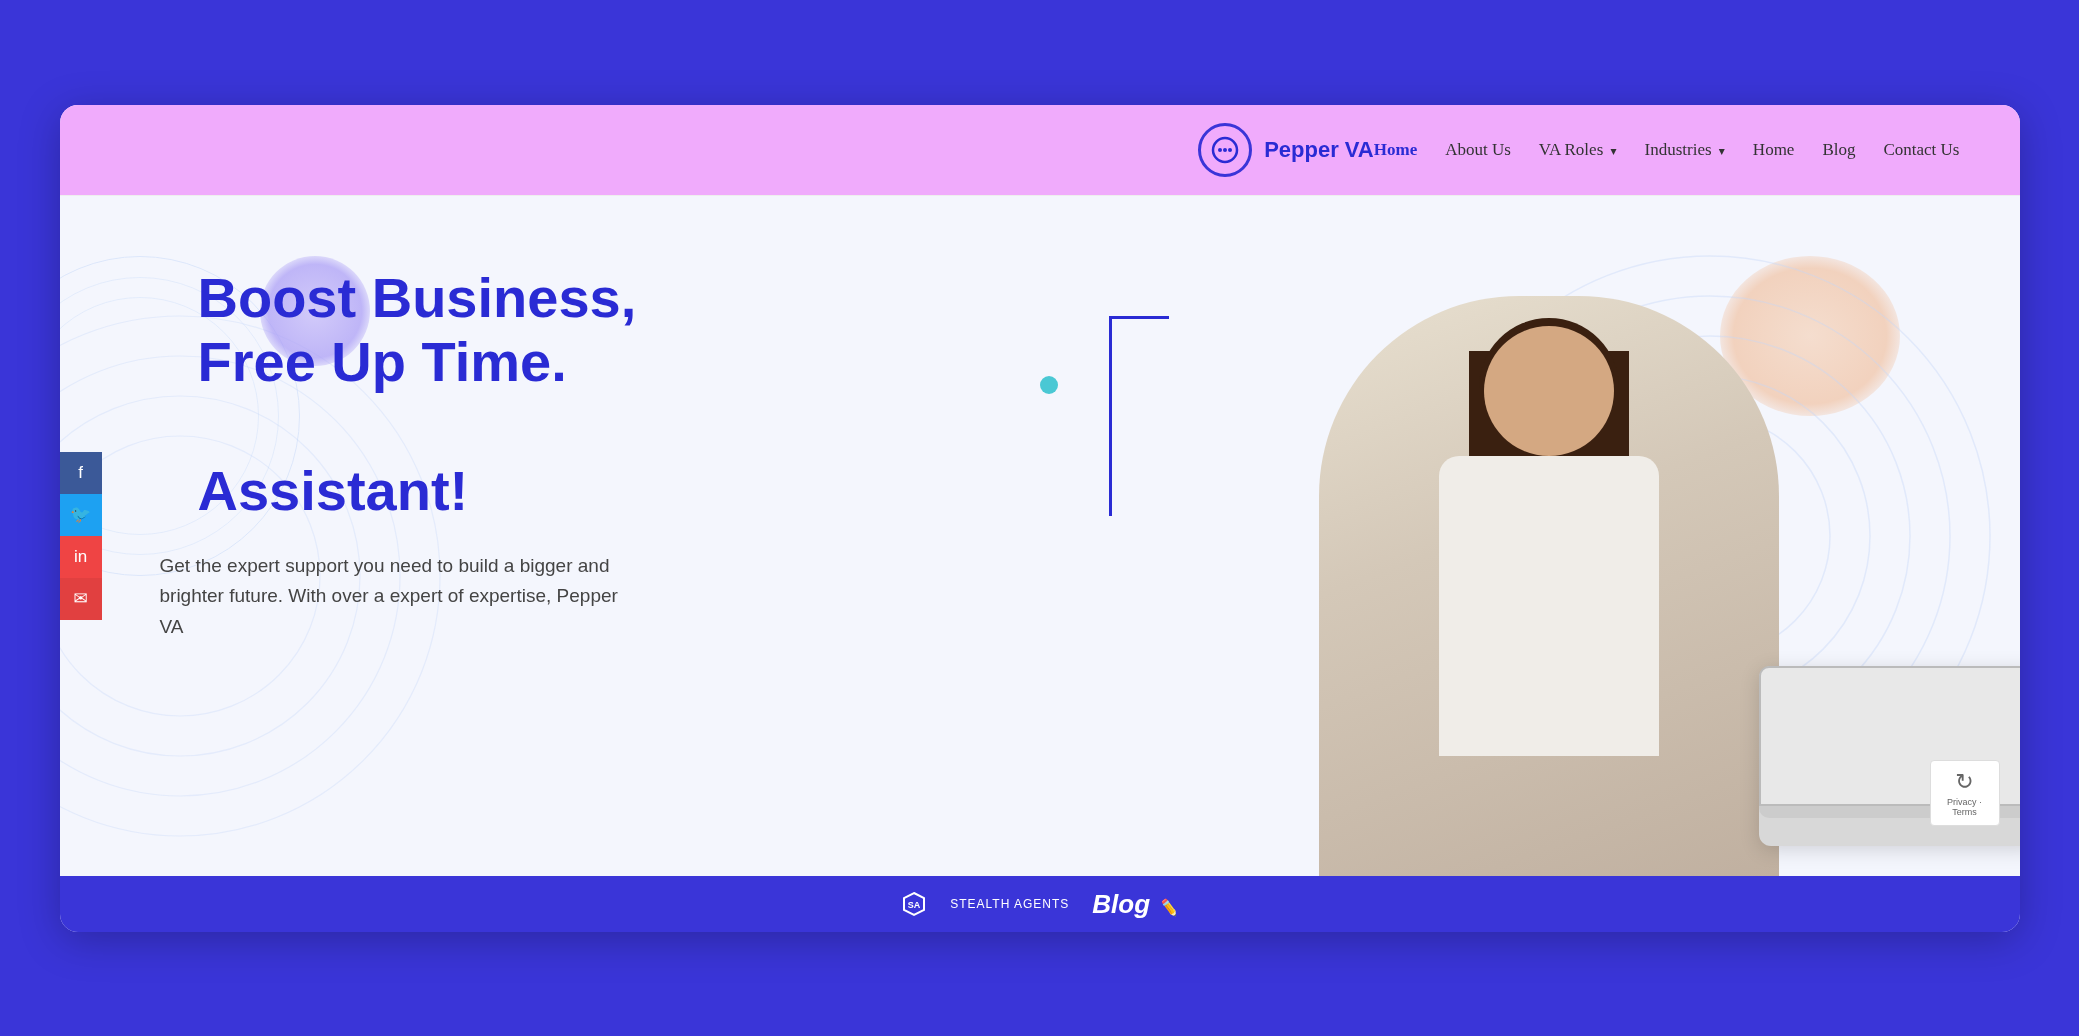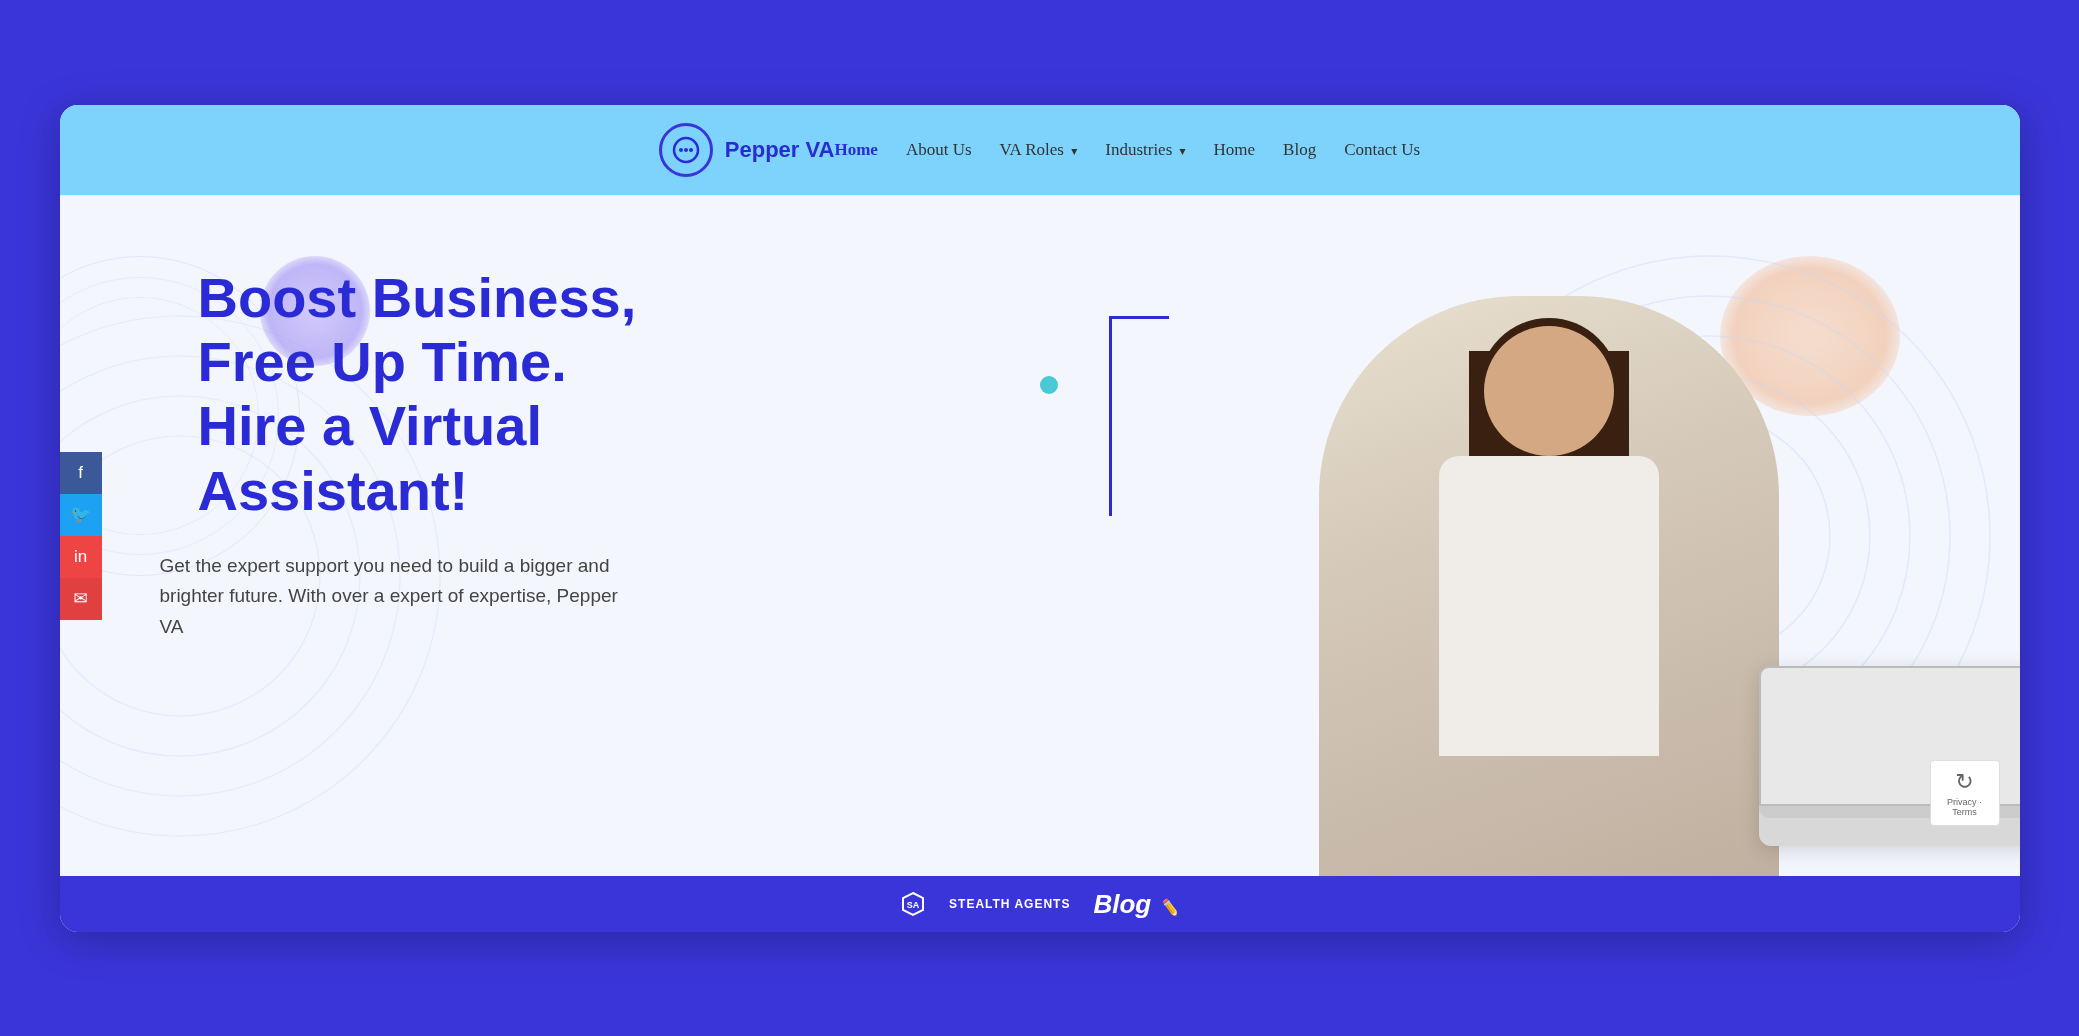--- a/index.html
+++ b/index.html
@@ -16,24 +16,24 @@
       width: 1960px;
       max-width: 100%;
       background: #f4f6fd;
       border-radius: 18px;
       overflow: hidden;
       box-shadow: 0 8px 40px rgba(0,0,0,0.25);
       position: relative;
     }
     
     .navbar {
-      background: #7dd3fc;
-      display: flex;
-      align-items: center;
-      justify-content: center;
+      background: #f0abfc;
+      display: flex;
+      align-items: center;
+      justify-content: flex-end;
       padding: 18px 60px;
       border-bottom: 1px solid #eee;
     }
     .logo {
       display: flex;
       align-items: center;
       gap: 12px;
       text-decoration: none;
     }
     .logo-icon {
@@ -447,21 +447,21 @@
       <a class="social-btn email" href="#">
         <span>✉</span>
       </a>
     </div>
 
     <div class="hero-left">
       <div class="blob-purple-hero"></div>
       <h1 class="hero-title">
         <span>Boost Business,</span><br>
         <span>Free Up Time.</span><br>
-        <span>Hire a Virtual</span><br>
+        <br>
         <span>Assistant!</span>
       </h1>
       <p class="hero-subtitle">Get the expert support you need to build a bigger and brighter future. With over a expert of expertise, Pepper VA</p>
     </div>
 
     <div class="hero-right">
       <div class="person-container">
 
         <div class="bracket-decor"></div>
 
@@ -486,21 +486,21 @@
   </div>
 
   <div class="footer-watermark">
     <div class="stealth-logo">
       <div class="stealth-hex">
         <svg width="26" height="26" viewBox="0 0 26 26" fill="none">
           <polygon points="13,2 23,7 23,19 13,24 3,19 3,7" fill="none" stroke="white" stroke-width="2"></polygon>
           <text x="13" y="17" text-anchor="middle" fill="white" font-size="9" font-weight="bold">SA</text>
         </svg>
       </div>
-      <div style="font-size:12px;font-weight:700;letter-spacing:1px;">
+      <div style="font-size:12px;font-weight:400;letter-spacing:1px;">
         <span>STEALTH AGENTS</span>
       </div>
       <div class="blog-text">
         <span style="font-style:italic;font-size:26px;font-weight:800;color:white;">Blog</span>
         <span style="font-size:16px;">✏️</span>
       </div>
     </div>
   </div>
 </div>
 

